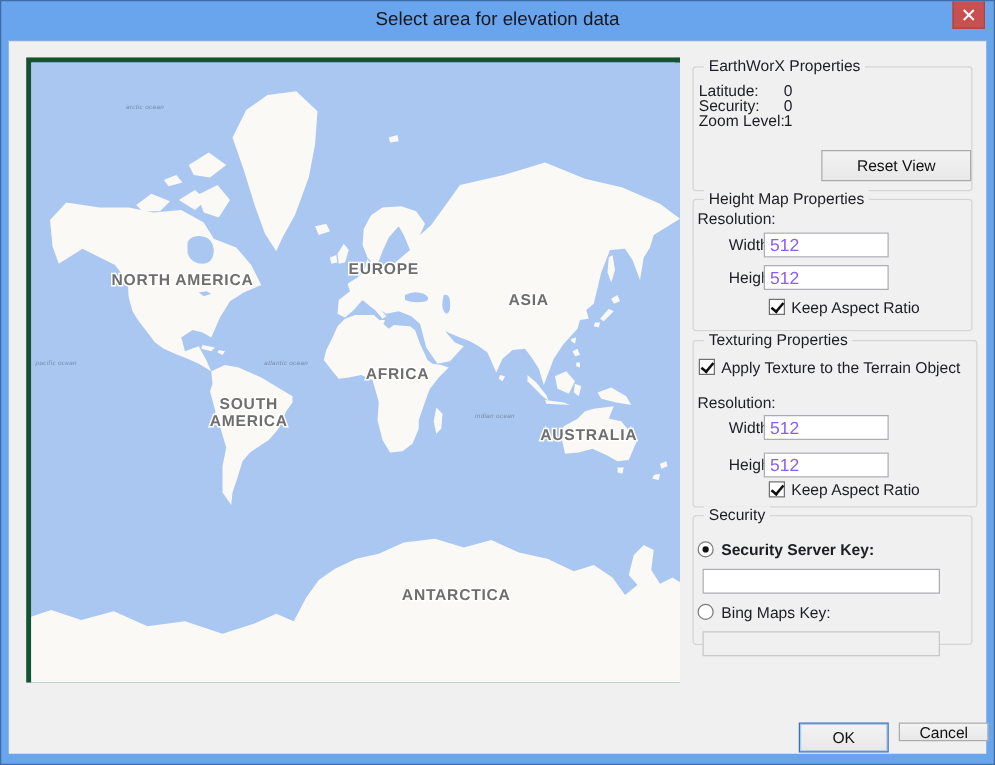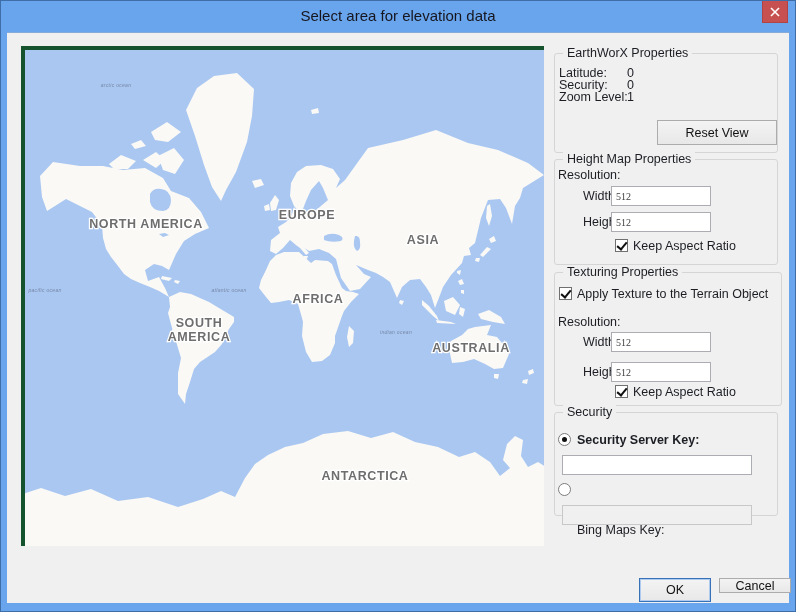--- a/index.html
+++ b/index.html
@@ -50,22 +50,22 @@
   .btn {
     position:absolute; background:linear-gradient(#F3F3F3,#E8E8E8);
     border:1px solid #ACACAC; font-size:12.5px; color:#111;
     display:flex; align-items:center; justify-content:center; cursor:pointer;
   }
   .btn.default {
     border:1px solid #3871B5; box-shadow:inset 0 0 0 1px #AECBEF;
   }
   .textbox {
     position:absolute; border:1px solid #ABADB3; background:#FFFFFF;
-    font-family:Liberation Serif, serif;
-    font-size:10px; color:#404040; padding:0 4px; outline:none;
+    font-family:Liberation Sans, sans-serif;
+    font-size:14px; color:#8b5cf6; padding:0 4px; outline:none;
   }
   .textbox:disabled { background:#F0F0F0; border-color:#C8C8C8; }
   .checkbox {
     position:absolute; width:13px; height:13px; background:#FFF;
     border:1px solid #707070; cursor:pointer;
   }
   .checkbox.checked::after {
     content:""; position:absolute; left:1px; top:2px; width:8px; height:4px;
     border-left:2px solid #101010; border-bottom:2px solid #101010;
     transform:rotate(-50deg);
@@ -220,20 +220,20 @@
       <span class="checkbox checked" style="left:60px; top:112px;"></span>
       <span class="label" style="position:absolute; left:78px; top:112px;">Keep Aspect Ratio</span>
     </div>
 
     <div class="groupbox" style="left:547px; top:379px; width:224px; height:104px;">
       <div class="caption">Security</div>
       <span class="radio selected" style="left:3px; top:20px;"></span>
       <span class="label" style="position:absolute; left:22px; top:20px;font-weight:bold;">Security Server Key:</span>
       <input class="textbox" style="left: 7px; top: 42px; width: 190px; height: 20px;" type="text" value="">
       <span class="radio" style="left:3px; top:70px;"></span>
-      <span class="label" style="position:absolute; left:22px; top:70px;margin-top:40px;">Bing Maps Key:</span>
+      <span class="label" style="position:absolute; left:22px; top:70px;">Bing Maps Key:</span>
       <input class="textbox" style="left: 7px; top: 92px; width: 190px; height: 20px;" type="text" disabled="" value="">
     </div>
 
     <button class="btn default" style="left:632px; top:545px; width:72px; height:24px;">OK</button>
     <button class="btn" style="left:712px; top:545px; width:72px; height:15px;">Cancel</button>
   </div>
 </div>
 
 </body></html>

